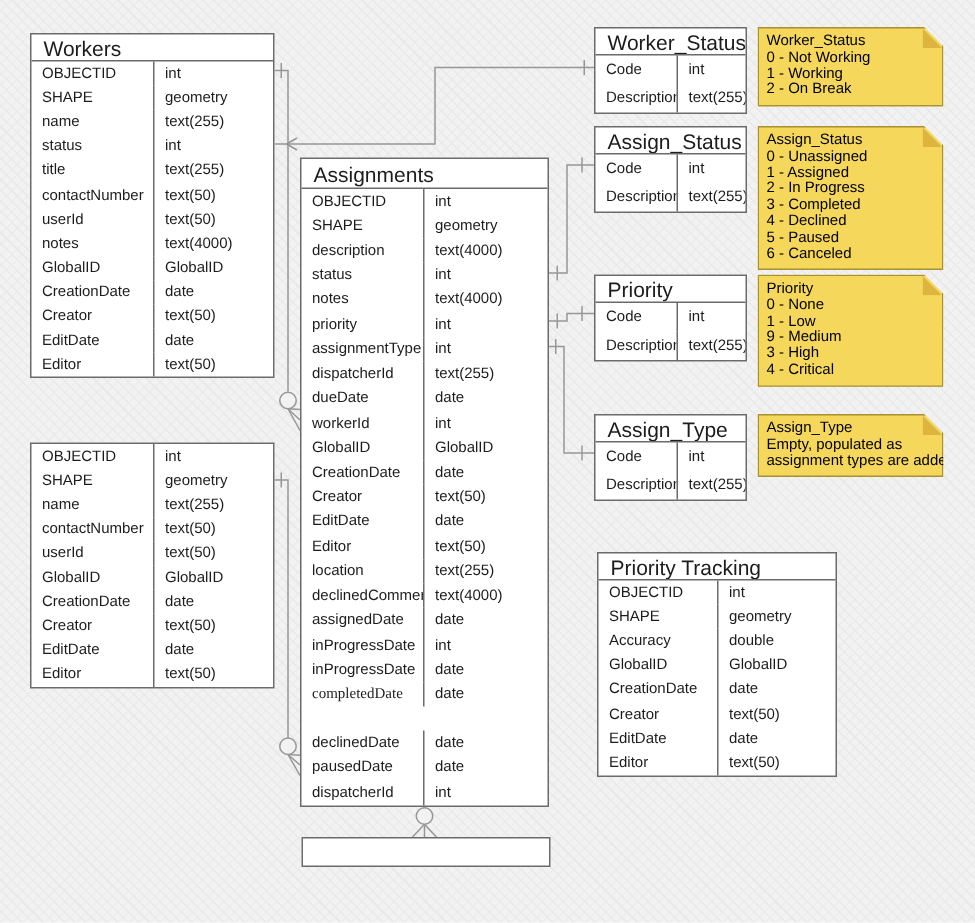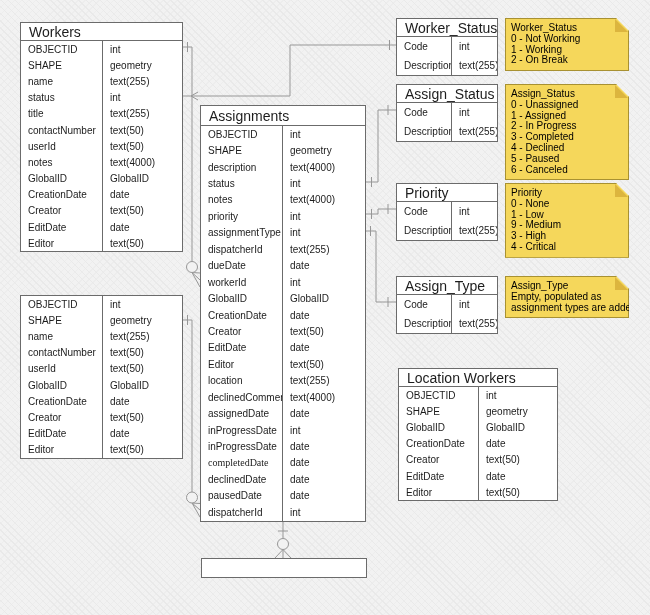--- a/index.html
+++ b/index.html
@@ -266,21 +266,21 @@
         <span class="ftype">int</span>
       </div>
       <div class="trow" style="height: 16.45px;">
         <span class="fname" style="width: 81px;">inProgressDate</span>
         <span class="ftype">date</span>
       </div>
       <div class="trow" style="height: 16.45px;">
         <span class="fname" style="width: 81px; font-family: Liberation Serif, serif;">completedDate</span>
         <span class="ftype">date</span>
       </div>
-      <div class="trow" style="height: 16.45px;">
+      <div class="trow" style="height: 16.45px; margin-top: 16px;">
         <span class="fname" style="width: 81px;">declinedDate</span>
         <span class="ftype">date</span>
       </div>
       <div class="trow" style="height: 16.45px;">
         <span class="fname" style="width: 81px;">pausedDate</span>
         <span class="ftype">date</span>
       </div>
       <div class="trow" style="height: 16.45px;">
         <span class="fname" style="width: 81px;">dispatcherId</span>
         <span class="ftype">int</span>
@@ -324,28 +324,32 @@
       <div class="trow" style="height: 19px;">
         <span class="fname" style="width: 54px;">Code</span>
         <span class="ftype">int</span>
       </div>
       <div class="trow" style="height: 19px;">
         <span class="fname" style="width: 54px;">Description</span>
         <span class="ftype">text(255)</span>
       </div>
     </div>
     <div class="table" style="left: 398px; top: 368px; width: 160px;">
-      <div class="table-title" style="height: 17px;">Location Workers</div>
+      <div class="table-title" style="height: 17px;">Priority Tracking</div>
       <div class="trow" style="height: 16.2px;">
         <span class="fname" style="width: 79px;">OBJECTID</span>
         <span class="ftype">int</span>
       </div>
       <div class="trow" style="height: 16.2px;">
         <span class="fname" style="width: 79px;">SHAPE</span>
         <span class="ftype">geometry</span>
+      </div>
+      <div class="trow" style="height: 16.2px;">
+        <span class="fname" style="width: 79px;">Accuracy</span>
+        <span class="ftype">double</span>
       </div>
       <div class="trow" style="height: 16.2px;">
         <span class="fname" style="width: 79px;">GlobalID</span>
         <span class="ftype">GlobalID</span>
       </div>
       <div class="trow" style="height: 16.2px;">
         <span class="fname" style="width: 79px;">CreationDate</span>
         <span class="ftype">date</span>
       </div>
       <div class="trow" style="height: 16.2px;">

